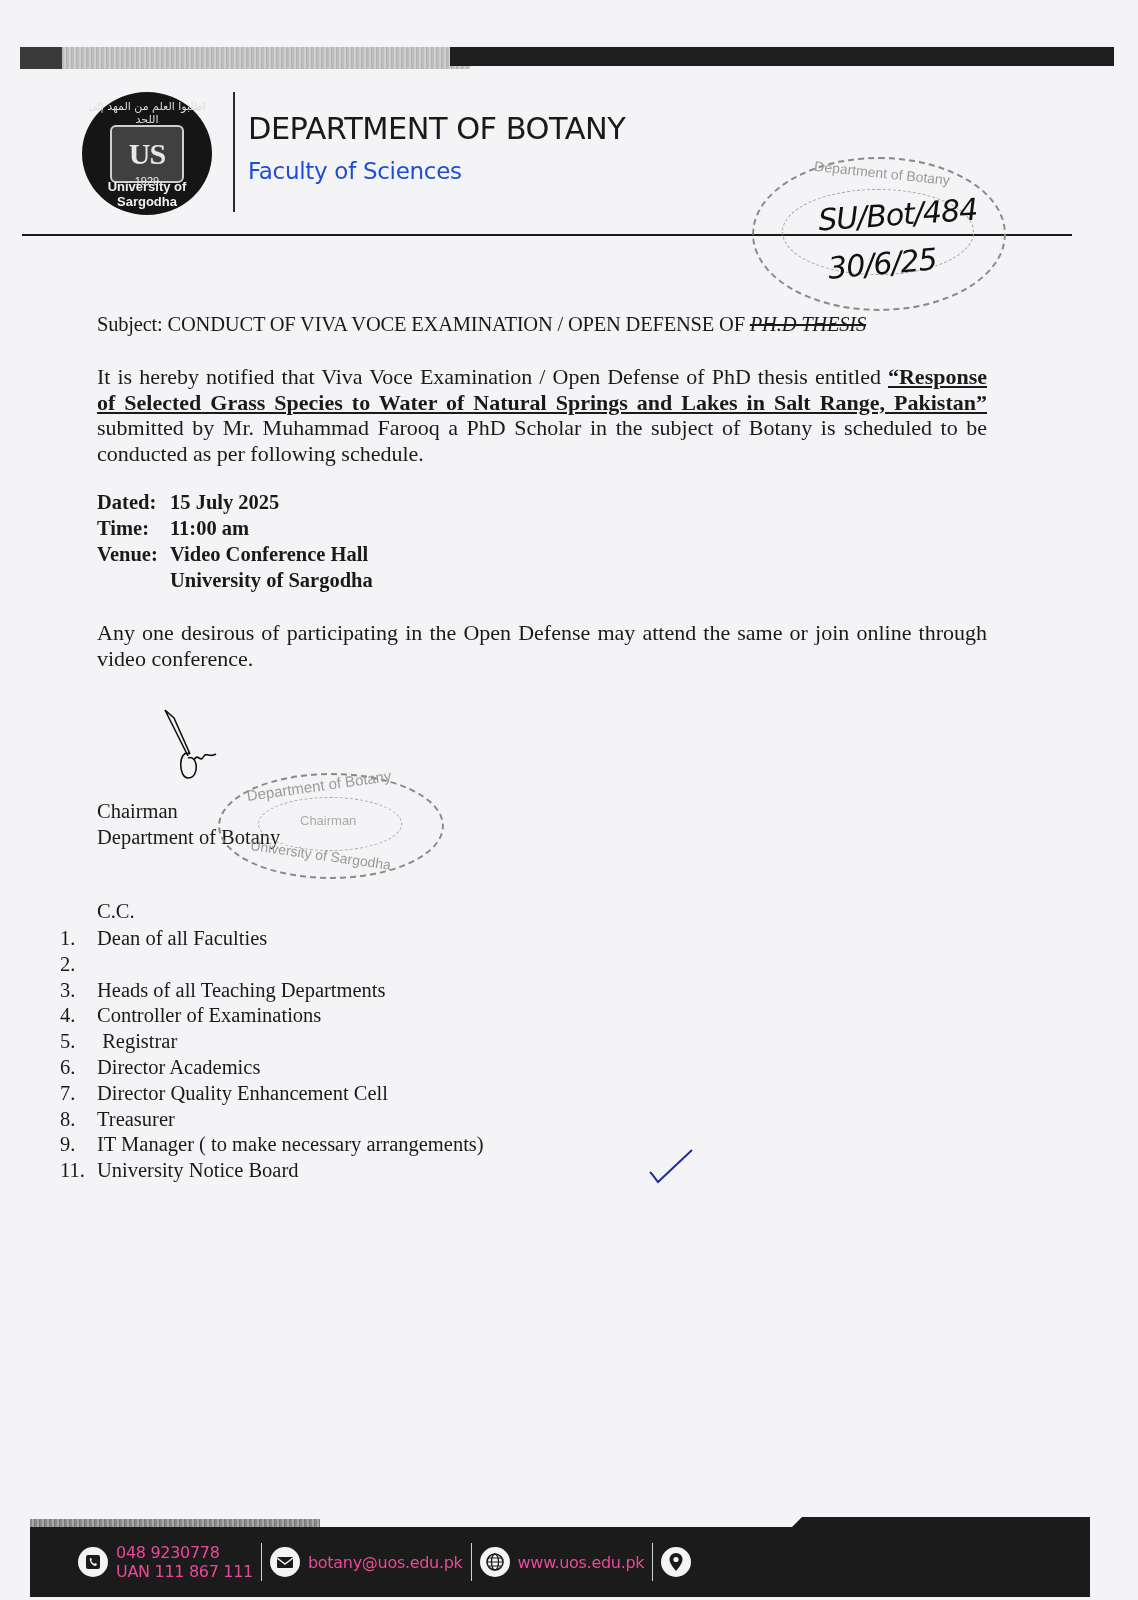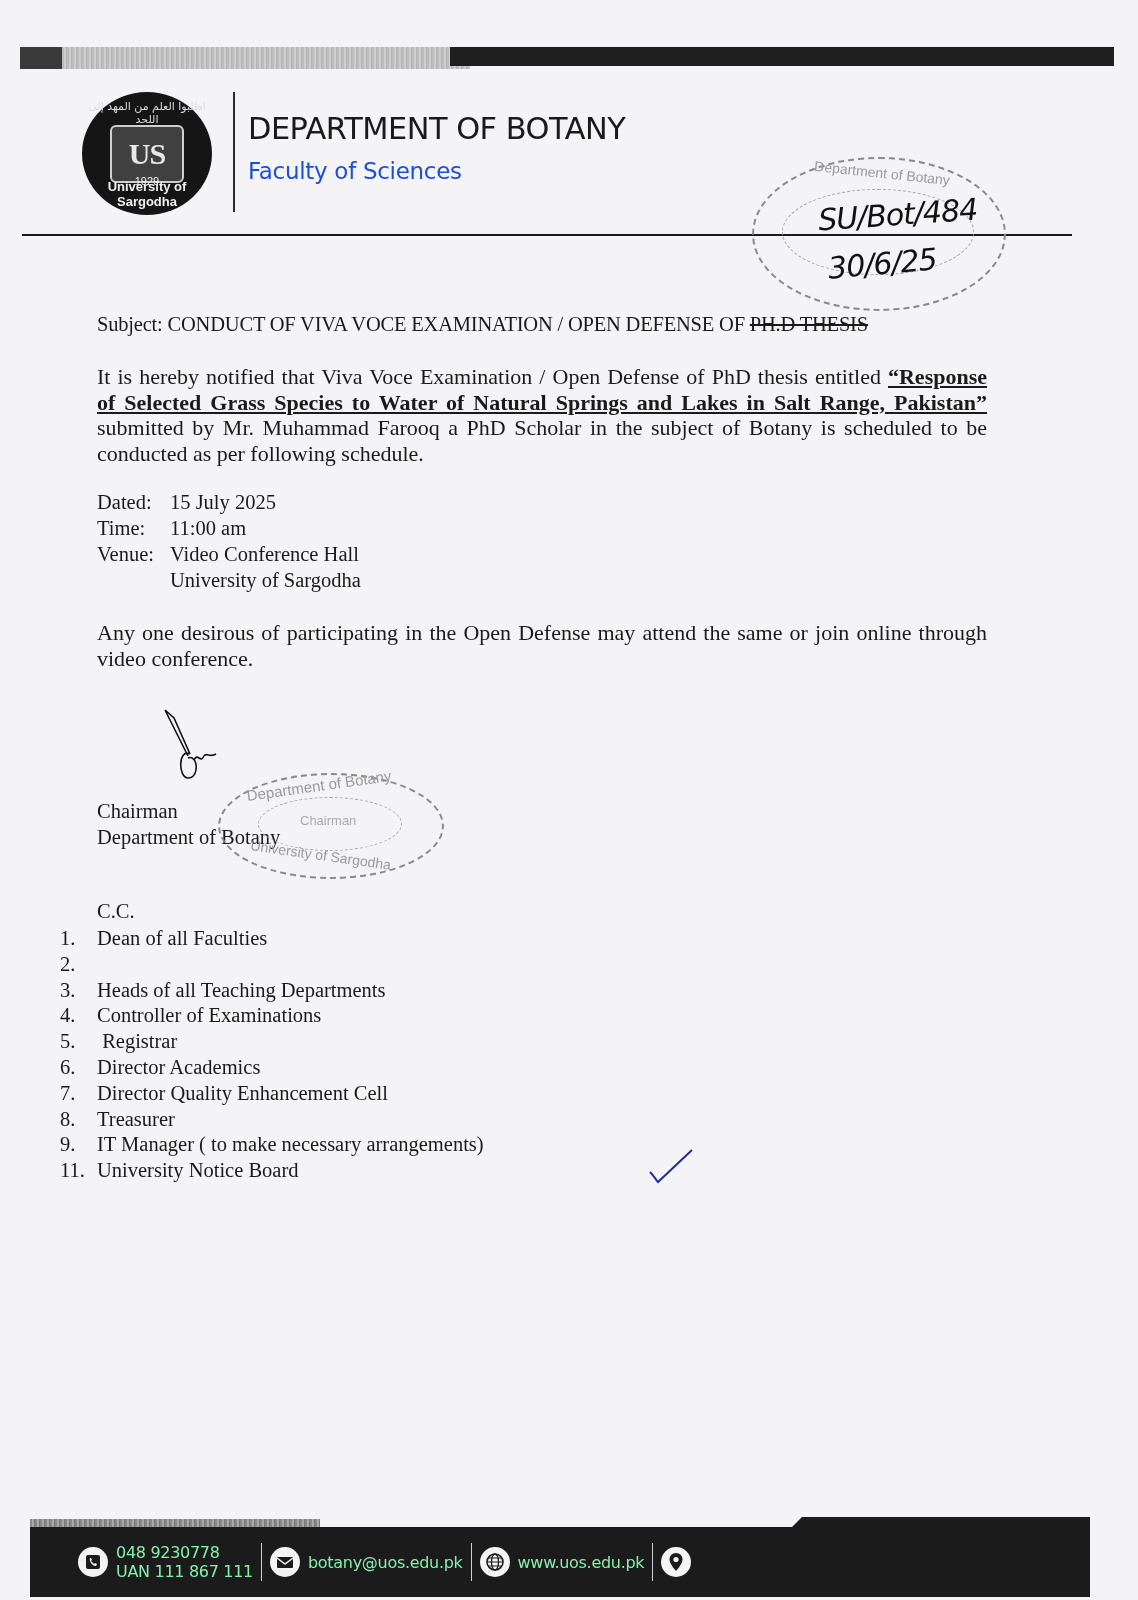--- a/index.html
+++ b/index.html
@@ -40,25 +40,25 @@
     font-family: "Liberation Sans", sans-serif; }
   .stamp-top { left: 752px; top: 157px; width: 250px; height: 150px; }
   .stamp-top .inner { position: absolute; left: 28px; top: 30px; width: 190px; height: 84px; border: 1px dashed #a5a5a5; border-radius: 50%; }
   .stamp-top .arc-label { position: absolute; left: 60px; top: 6px; font-size: 14px; transform: rotate(6deg); color: #9a9a9a; }
   .handwrite { position: absolute; font-family: "DejaVu Sans", sans-serif; color: #111; font-style: italic; }
   .ref-no { left: 818px; top: 197px; font-size: 30px; transform: rotate(-4deg); letter-spacing: -1px; }
   .ref-date { left: 828px; top: 246px; font-size: 30px; transform: rotate(-5deg); letter-spacing: -1px; }
 
   
   .subject { position: absolute; left: 97px; top: 313px; font-size: 20.5px; letter-spacing: -0.2px; white-space: nowrap; }
-  .subject .strike { text-decoration: line-through; }
+  .subject .strike { text-decoration: line-through; font-style: italic; }
   .para { position: absolute; left: 97px; width: 890px; font-size: 22px; line-height: 25.5px; text-align: justify; }
   .para1 { top: 364px; }
   .thesis-title { font-weight: bold; text-decoration: underline; }
-  .sched { position: absolute; left: 97px; top: 489px; font-size: 20.5px; line-height: 26px; }
+  .sched { position: absolute; left: 97px; top: 489px; font-size: 20.5px; line-height: 26px; font-weight: bold; }
   .sched .row { display: flex; }
   .sched .lab { width: 73px; }
   .para2 { top: 620px; }
 
   
   .signature { position: absolute; left: 160px; top: 708px; width: 80px; height: 80px; }
   .chairman { position: absolute; left: 97px; top: 798px; font-size: 20.5px; line-height: 26px; }
   .stamp-chair { left: 218px; top: 773px; width: 222px; height: 102px; }
   .stamp-chair .inner { position: absolute; left: 38px; top: 22px; width: 142px; height: 52px; border: 1px dashed #a8a8a8; border-radius: 50%; }
   .stamp-chair .t1 { position: absolute; left: 26px; top: 2px; font-size: 15px; transform: rotate(-8deg); color: #9a9a9a; }
@@ -71,21 +71,21 @@
   .cc-list li { display: flex; white-space: nowrap; }
   .cc-list .num { width: 37px; }
   .checkmark { position: absolute; left: 648px; top: 1148px; width: 46px; height: 36px; }
 
   
   .footer-tab { position: absolute; left: 30px; top: 1519px; width: 290px; height: 9px;
     background: repeating-linear-gradient(90deg, #8a8a8a 0 2px, #a8a8a8 2px 4px, #777 4px 5px); }
   .footer-tab2 { position: absolute; left: 790px; top: 1517px; width: 300px; height: 12px; background: #1c1c1c;
     clip-path: polygon(4% 0, 100% 0, 100% 100%, 0 100%); }
   .footer { position: absolute; left: 30px; top: 1527px; width: 1060px; height: 70px; background: #1b1b1b;
-    display: flex; align-items: center; color: #86efac; font-family: "DejaVu Sans", sans-serif; }
+    display: flex; align-items: center; color: #ec4899; font-family: "DejaVu Sans", sans-serif; }
   .f-item { display: flex; align-items: center; height: 100%; }
   .f-icon { width: 30px; height: 30px; border-radius: 50%; background: #f4f4f4; display: flex; align-items: center; justify-content: center;
     color: #1b1b1b; font-size: 16px; flex: 0 0 auto; }
   .f-text { font-size: 16px; line-height: 19px; margin-left: 8px; letter-spacing: -0.3px; }
   .f-sep { width: 1px; height: 38px; background: #d0d0d0; margin: 0 8px; }
   .f-phone { margin-left: 48px; }
 </style>
 </head>
 <body>
 

